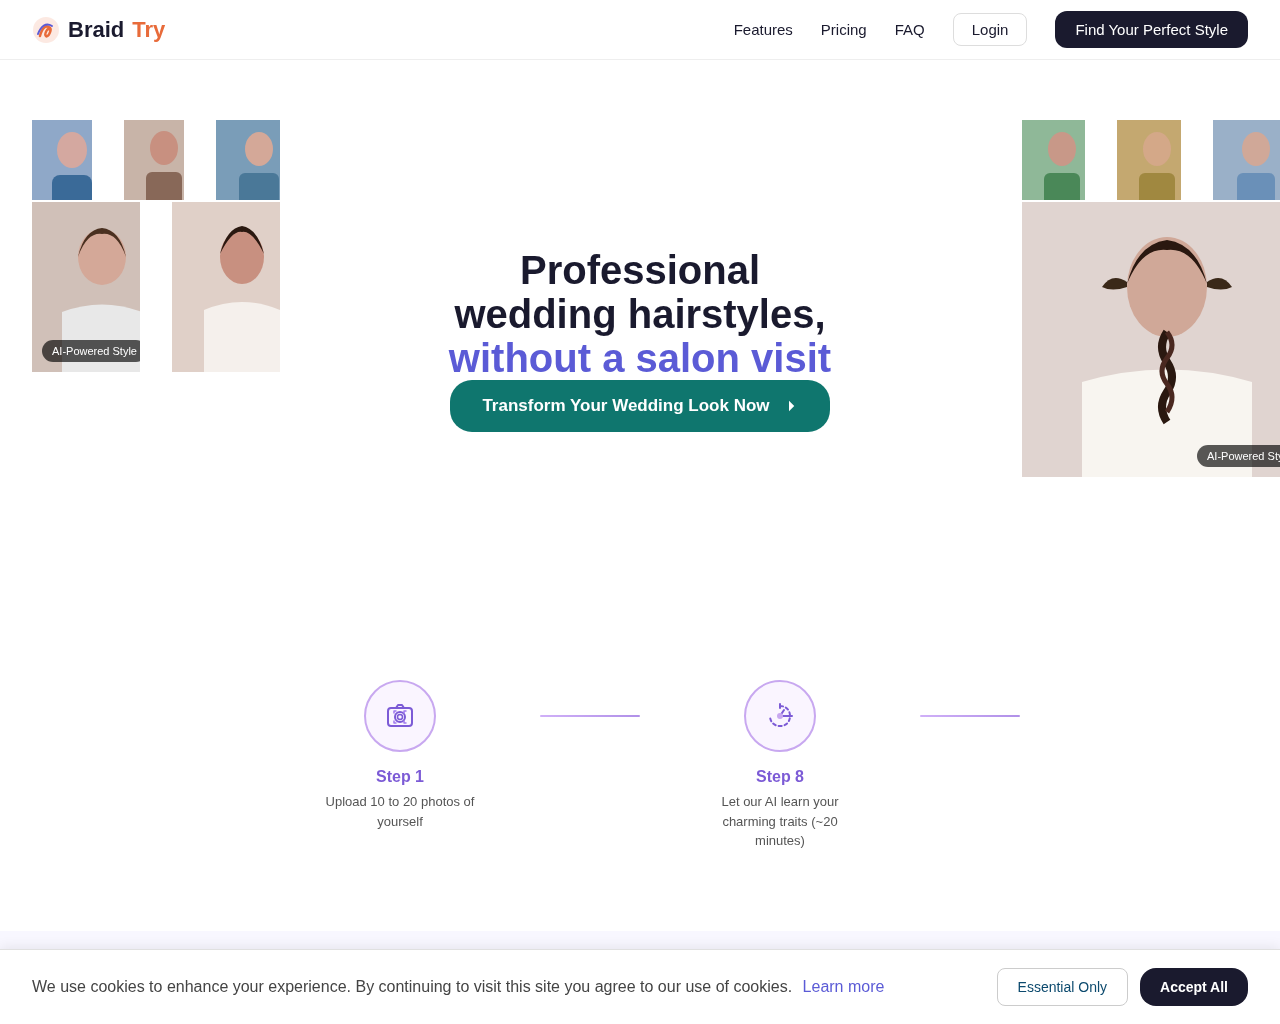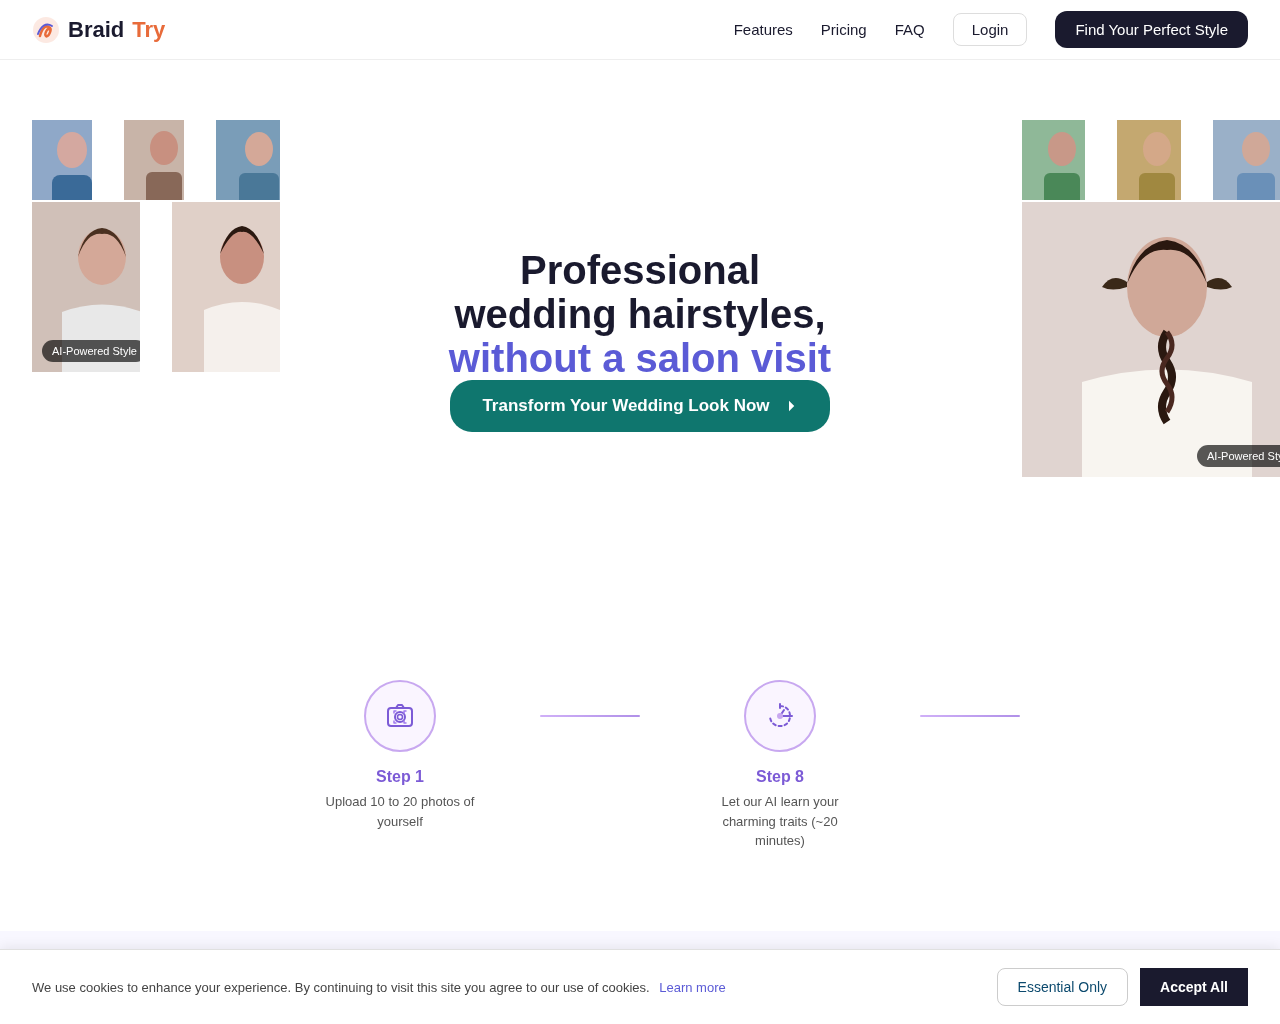--- a/index.html
+++ b/index.html
@@ -82,25 +82,25 @@
     .why-title { text-align: center; font-size: 36px; font-weight: 800; color: #1a1a2e; margin-bottom: 40px; }
     .why-accent { color: #5b5bd6; }
 
     
     .cookie-banner {
       position: fixed; bottom: 0; left: 0; right: 0;
       background: #fff; border-top: 1px solid #e0e0e0;
       padding: 18px 32px; display: flex; align-items: center; justify-content: space-between;
       z-index: 999; box-shadow: 0 -2px 12px rgba(0,0,0,0.08);
     }
-    .cookie-text { font-size: 13px; color: #444; flex: 1; }
+    .cookie-text { font-size: 16px; color: #444; flex: 1; }
     .cookie-link { color: #5b5bd6; text-decoration: none; margin-left: 6px; }
     .cookie-btns { display: flex; gap: 12px; }
     .btn-essential { border: 1px solid #ccc; border-radius: 8px; padding: 10px 20px; font-size: 14px; cursor: pointer; background: #fff; color: #0c4a6e; }
-    .btn-accept { background: #1a1a2e; color: #fff; border: none; border-radius: 0; padding: 10px 20px; font-size: 14px; cursor: pointer; font-weight: 600; }
+    .btn-accept { background: #1a1a2e; color: #fff; border: none; border-radius: 16px; padding: 10px 20px; font-size: 14px; cursor: pointer; font-weight: 600; }
   </style>
 </head>
 <body>
 
 <nav>
   <a href="#" class="logo">
     <svg class="logo-icon" viewBox="0 0 28 28" fill="none" xmlns="http://www.w3.org/2000/svg">
       <circle cx="14" cy="14" r="13" fill="#e86b3a" opacity="0.15"></circle>
       <path d="M8 20 C10 12, 14 8, 18 12 C20 14, 16 22, 14 20 C12 18, 16 10, 18 14" stroke="#e86b3a" stroke-width="2.5" fill="none" stroke-linecap="round"></path>
       <path d="M6 18 C9 10, 14 6, 20 10" stroke="#5b5bd6" stroke-width="2" fill="none" stroke-linecap="round"></path>

